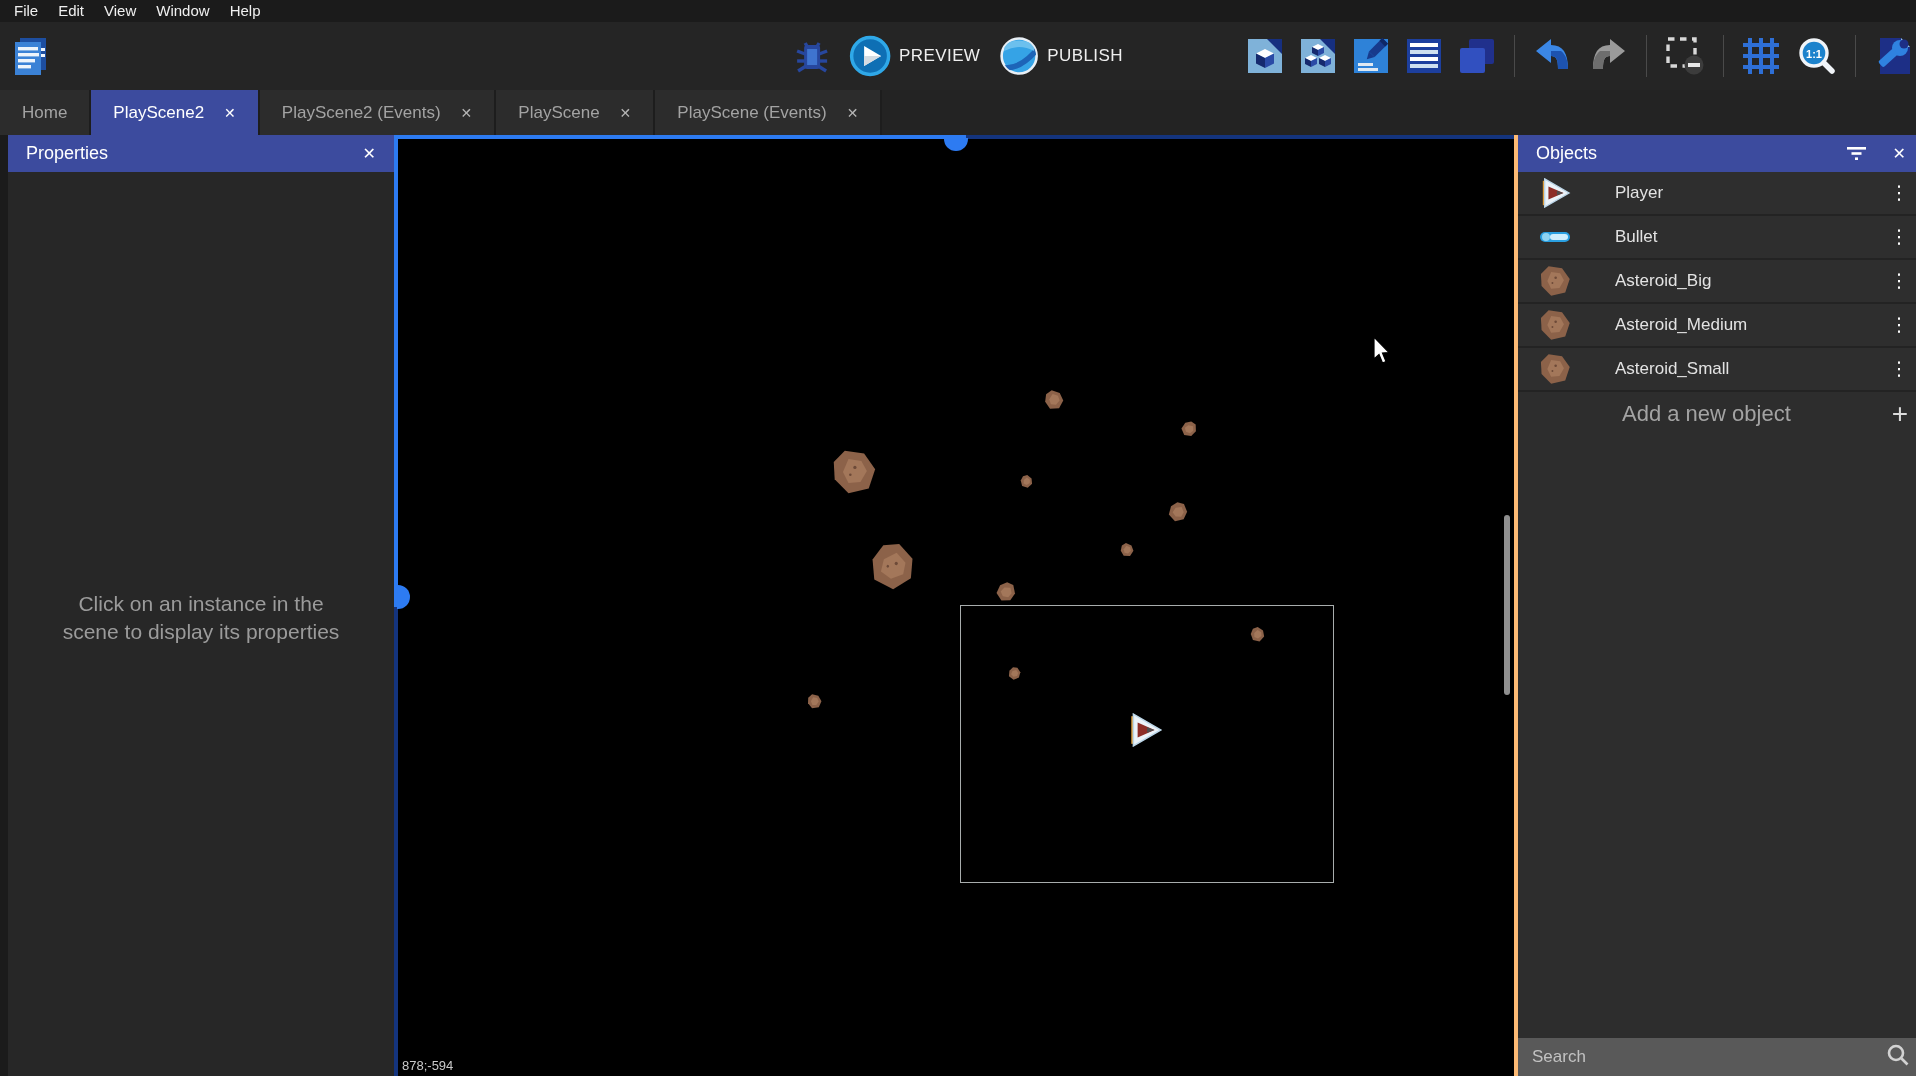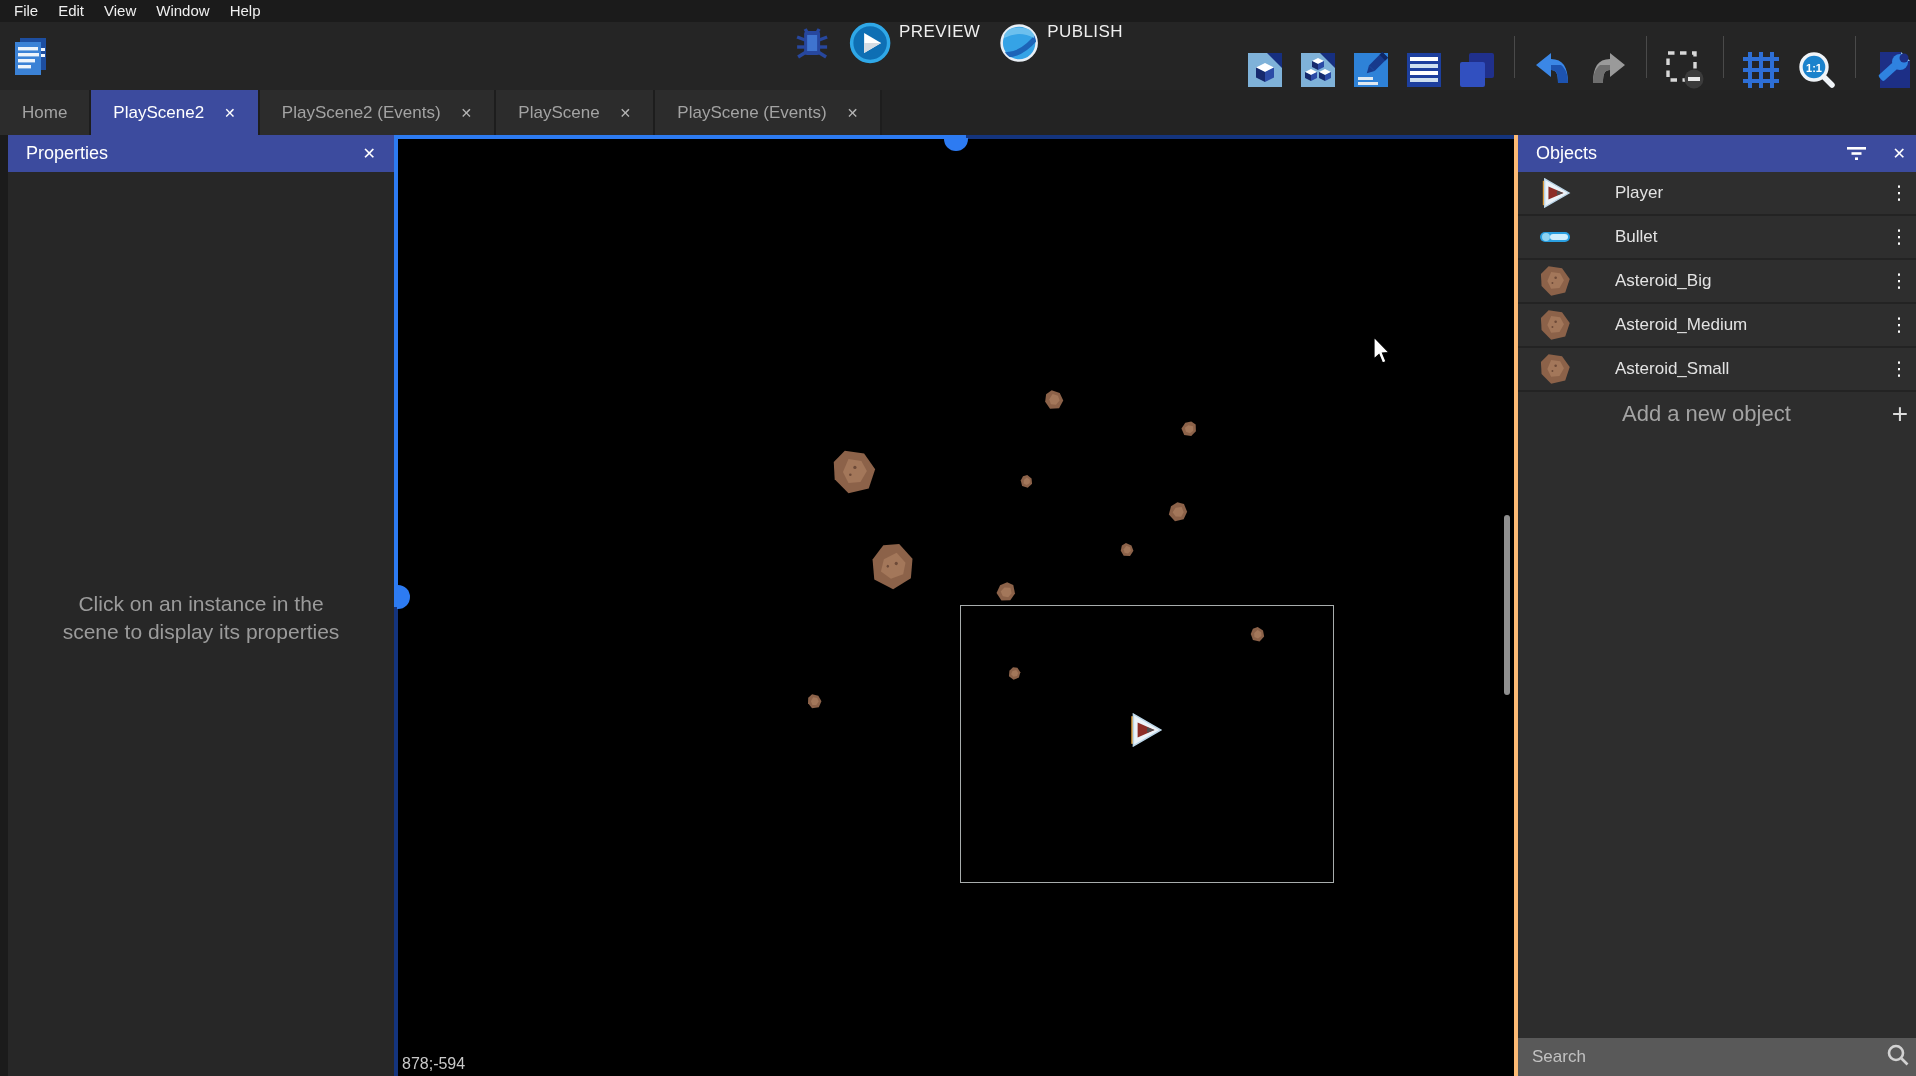--- a/index.html
+++ b/index.html
@@ -8,22 +8,22 @@
 
   
   .menubar { height:22px; background:#1b1b1b; display:flex; align-items:center; padding-left:4px; }
   .menu-item { padding:2px 10px; font-size:15px; color:#f0f0f0; line-height:22px; }
 
   
   .toolbar { height:68px; background:#252525; position:relative; }
   .toolbar svg { display:block; }
   .toolbar-left { position:absolute; left:10px; top:14px; }
   .toolbar-center { position:absolute; left:50%; top:0; height:68px; transform:translateX(-50%);
-    display:flex; align-items:flex-start; }
-  .toolbar-right { position:absolute; right:4px; top:14px; height:68px; display:flex; gap:15px; }
+    display:flex; align-items:center; }
+  .toolbar-right { position:absolute; right:4px; top:0; height:68px; display:flex; align-items:center; gap:15px; }
   .tbtn { display:flex; align-items:center; justify-content:center; }
   .tsep { width:1px; height:42px; background:#4a4a4a; margin:0 3px; }
   .tlabel { font-size:17px; color:#efefef; letter-spacing:0.4px; }
 
   
   .tabbar { height:45px; background:#232323; display:flex; }
   .tab { display:flex; align-items:center; background:#2c2c2c; padding:0 22px;
     font-size:17px; color:#a3a3a3; border-right:2px solid #1d1d1d; white-space:nowrap; }
   .tab.active { background:#3c4b9e; color:#ffffff; }
   .tab .close { margin-left:20px; font-size:14px; color:#b5b5b5; }
@@ -48,21 +48,21 @@
   .h-scroll-bright { position:absolute; top:0; left:0; width:572px; height:4px; background:#2d7bf2; }
   .h-scroll-dark   { position:absolute; top:0; left:572px; right:0; height:4px; background:#14347e; }
   .h-thumb { position:absolute; top:3px; left:550px; width:24px; height:13px;
     border-radius:0 0 12px 12px; background:#2d7bf2; }
   .v-scroll-bright { position:absolute; top:0; left:0; width:4px; height:472px; background:#2d7bf2; }
   .v-scroll-dark   { position:absolute; top:472px; bottom:0; left:0; width:4px; background:#14347e; }
   .v-thumb { position:absolute; left:3px; top:450px; width:13px; height:24px;
     border-radius:0 12px 12px 0; background:#2d7bf2; }
   .scene-vscroll-right { position:absolute; right:4px; top:380px; width:6px; height:180px;
     background:#8f8f8f; border-radius:3px; }
-  .coords { position:absolute; left:8px; bottom:3px; font-size:16px; color:#c9c9c9;
+  .coords { position:absolute; left:8px; bottom:3px; font-size:13px; color:#c9c9c9;
     text-shadow:1px 1px 2px #000; }
   .selection-rect { position:absolute; border:1px solid #a8adad; }
   .sprite { position:absolute; }
   .sprite svg { display:block; width:100%; height:100%; }
   .pointer { position:absolute; width:22px; height:30px; }
 
   
   .right-panel { width:410px; background:#2d2d2d; position:relative; flex:none;
     display:flex; flex-direction:column; border-left:4px solid #fdba74; }
   .filter-icon { display:flex; align-items:center; }

